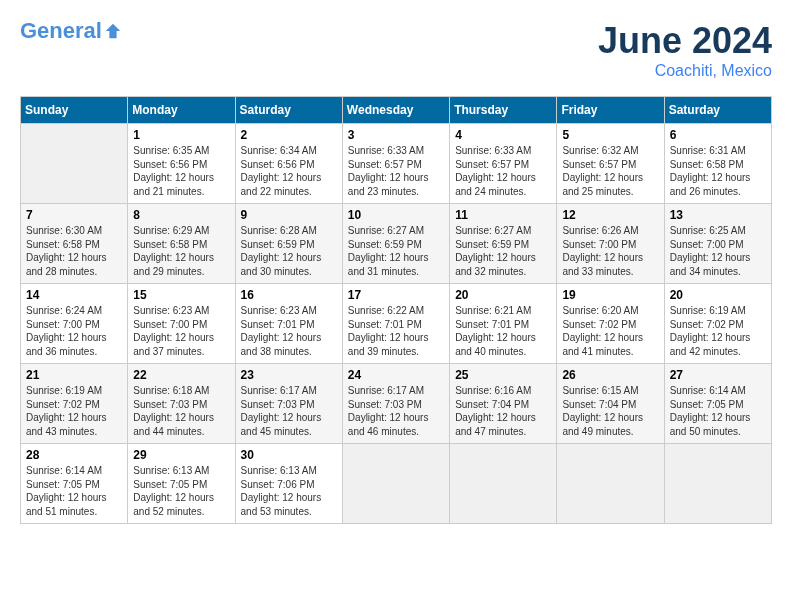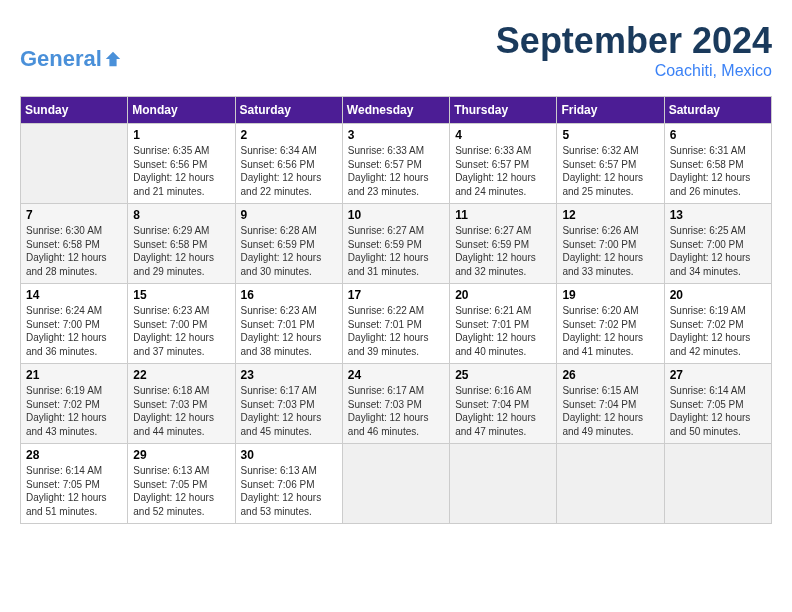--- a/index.html
+++ b/index.html
@@ -45,21 +45,21 @@
     .subtitle {
       font-size: 16px;
       color: #3b82f6;
     }
     table {
       width: 100%;
       border-collapse: collapse;
       font-size: 11px;
     }
     th {
-      background: #4c1d95;
+      background: #0369a1;
       color: #fff;
       padding: 6px 4px;
       text-align: left;
       font-size: 12px;
       font-weight: bold;
       border: 1px solid #ccc;
     }
     td {
       border: 1px solid #ccc;
       vertical-align: top;
@@ -86,32 +86,32 @@
     tr:nth-child(even) td { background: #f5f5f5; }
     tr:nth-child(odd) td.empty-cell { background: #f0f0f0; }
     tr:nth-child(even) td.empty-cell { background: #e8e8e8; }
   </style>
 </head>
 <body>
 
 <div class="header">
   <div class="logo">
     <div>
-      <div style="display:flex;align-items:center;margin-top:28px;">
+      <div style="display:flex;align-items:center;">
         <span class="logo-text">
           <span>General</span>
         </span>
         <svg class="logo-icon" viewBox="0 0 20 20">
           <polygon points="10,2 18,10 14,10 14,18 6,18 6,10 2,10" fill="#4a90d9"></polygon>
         </svg>
       </div>
     </div>
   </div>
   <div class="title-block">
-    <div class="month-title">September 2024</div>
+    <div class="month-title">June 2024</div>
     <div class="subtitle">Coachiti, Mexico</div>
   </div>
 </div>
 
 <table>
   <thead>
     <tr>
     <th>Sunday</th>
         <th>Monday</th>
         <th>Saturday</th>

